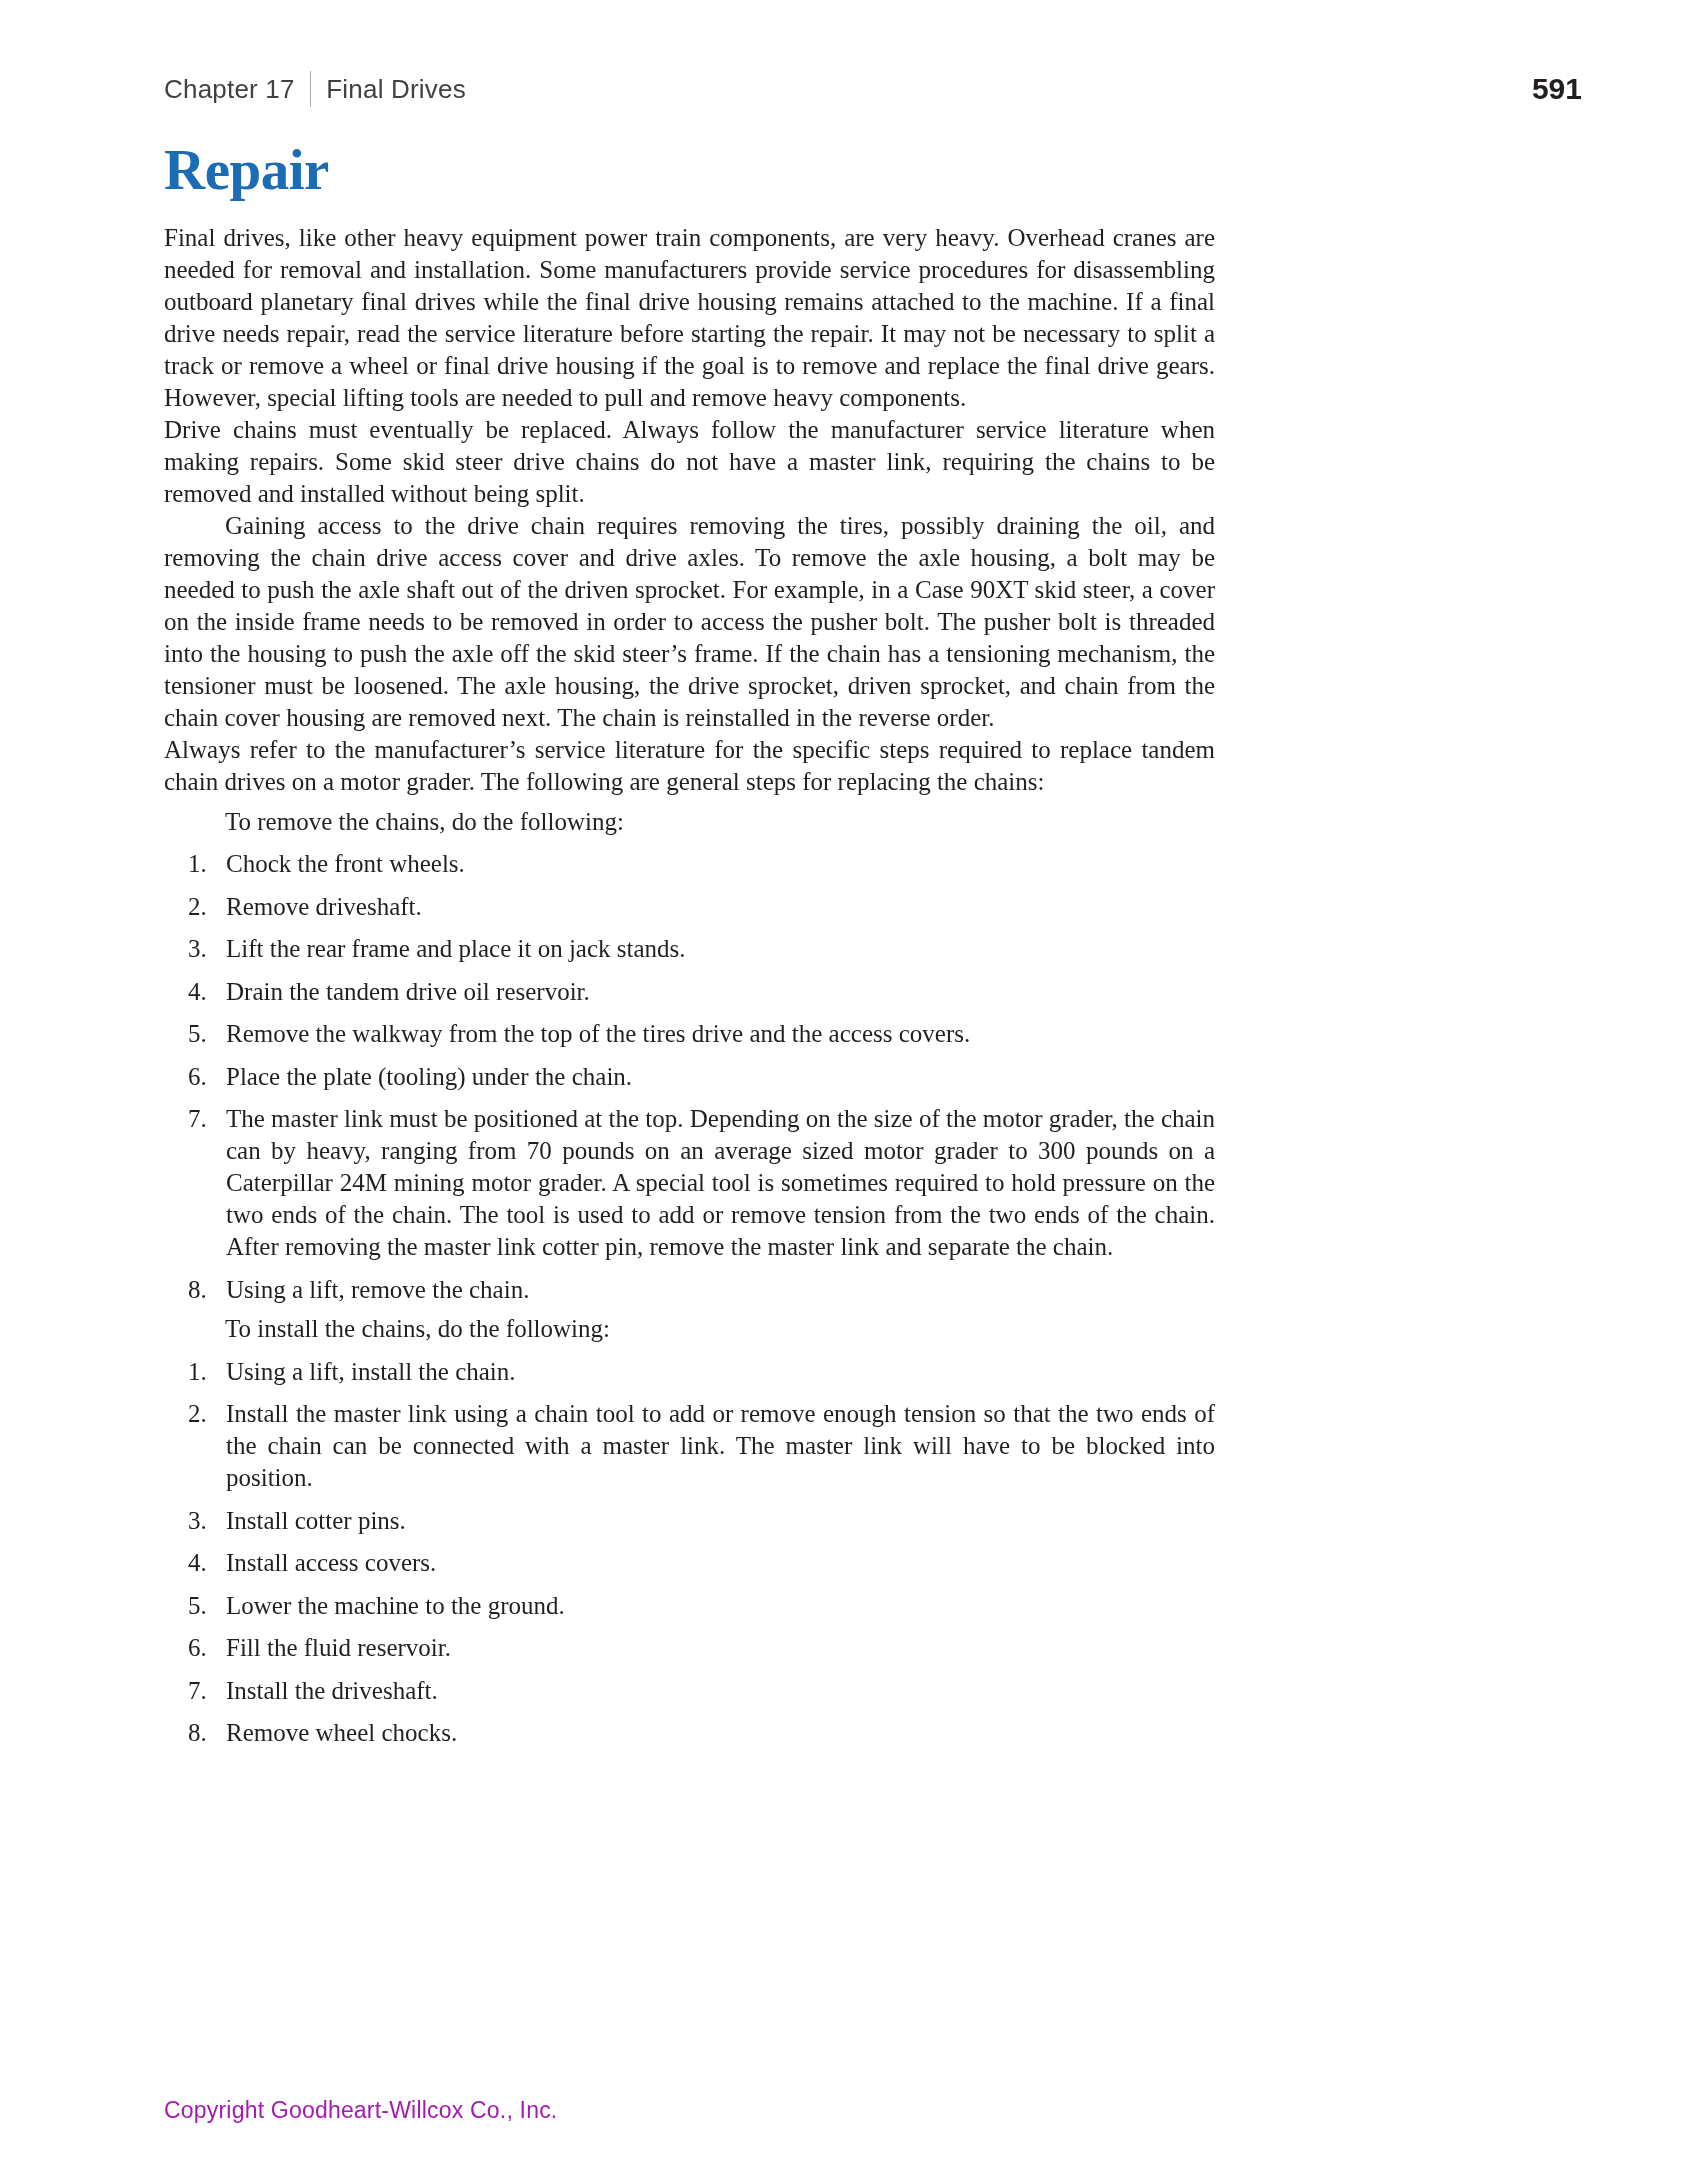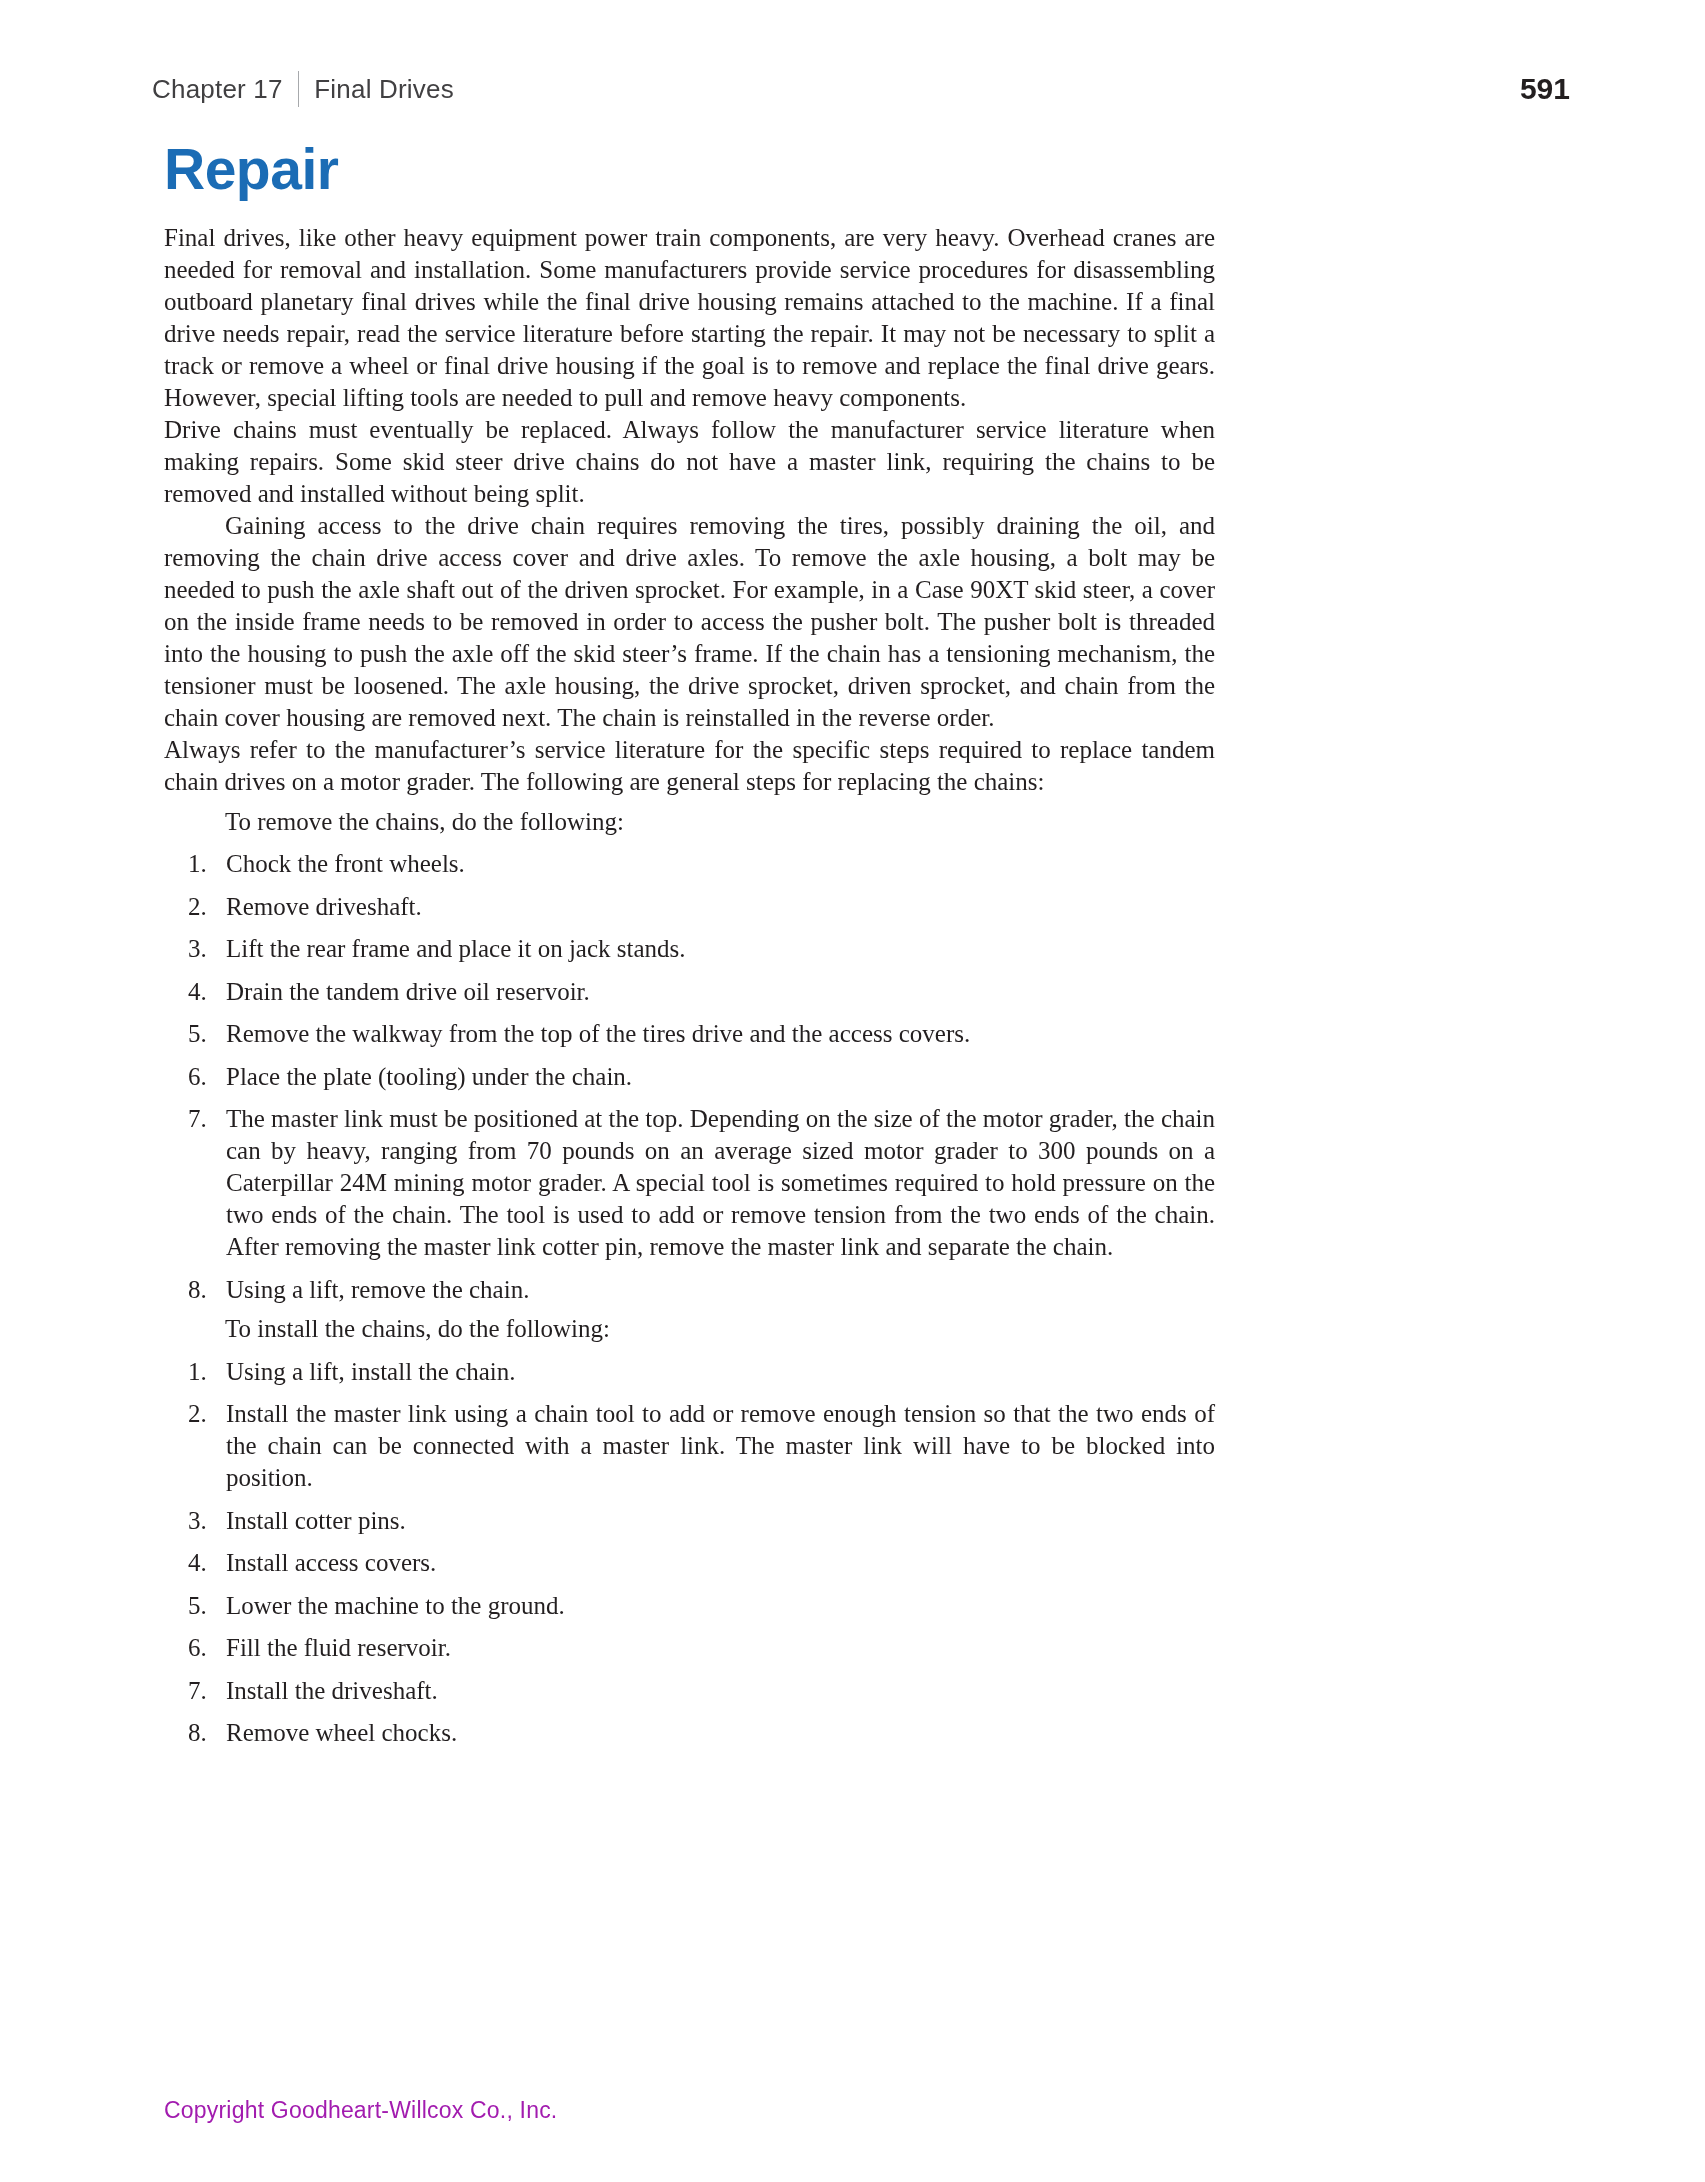--- a/index.html
+++ b/index.html
@@ -6,21 +6,21 @@
   .page {
     position:relative;
     width:1705px; height:2182px;
     background:#ffffff;
     overflow:hidden;
     font-family:"Liberation Serif", serif;
     color:#231f20;
   }
   
   .page-header {
-    position:absolute; top:71px; left:152px; width:1418px;
+    position:absolute; top:71px; left:164px; width:1418px;
     display:flex; justify-content:space-between; align-items:center;
   }
   .header-left {
     display:flex; align-items:center;
     font-family:"Liberation Sans", sans-serif;
     font-size:26px; color:#414042; letter-spacing:0.2px;
   }
   .header-divider {
     width:1px; height:36px; background:#a7a9ac;
     margin:0 15.3px;
@@ -28,21 +28,21 @@
   .page-number {
     font-family:"Liberation Sans", sans-serif;
     font-size:30px; font-weight:bold; color:#231f20;
   }
   
   .content {
     position:absolute; left:164px; top:0; width:1051px;
   }
   .page-title {
     margin:140px 0 23px 0;
-    font-family:Liberation Sans, sans-serif;
+    font-family:Liberation Serif, serif;
     font-size:57px; line-height:59px; font-weight:bold;
     color:#1b6cb5; letter-spacing:-0.5px;
   }
   .body-par {
     margin:0; font-size:25px; line-height:32px;
     text-align:justify; color:#231f20;
   }
   .first-line-indent { text-indent:61px;font-family:Liberation Serif, serif; }
   .section-heading {
     font-family:"Liberation Sans", sans-serif;

